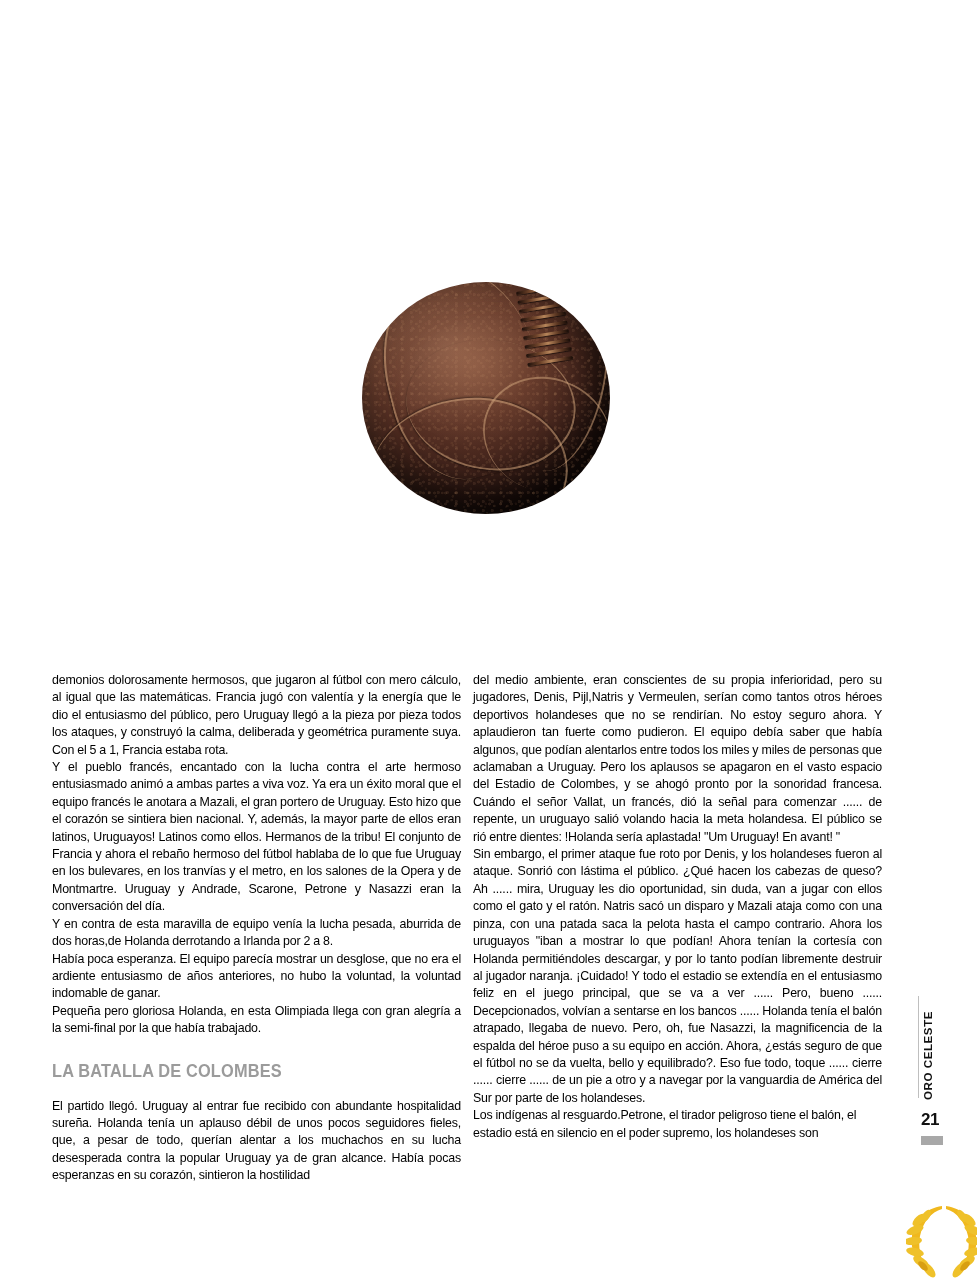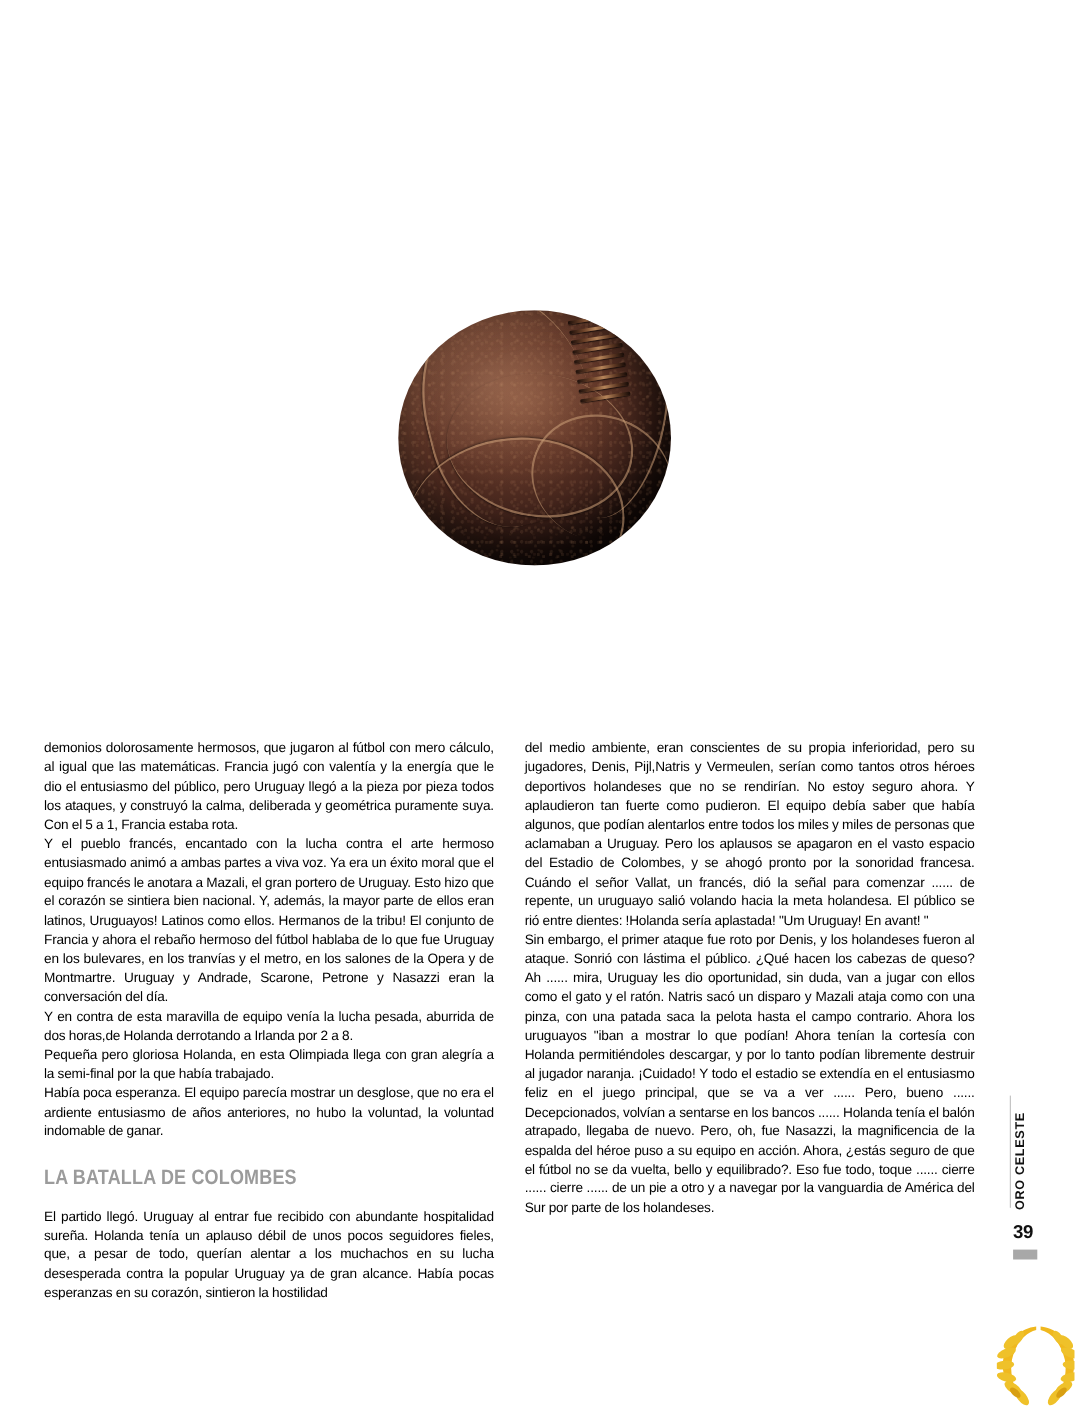--- a/index.html
+++ b/index.html
@@ -123,26 +123,25 @@
     left: 0; top: 0;
     width: 248px; height: 232px;
     border-radius: 50%;
     background: radial-gradient(ellipse 62% 58% at 34% 28%, rgba(255,225,200,0.12) 0%, rgba(0,0,0,0) 60%);
     pointer-events: none;
   }
 
   
   .columns {
     position: absolute;
-    left: 40px;
+    left: 52px;
     top: 672px;
     width: 846px;
     display: flex;
     gap: 12px;
-    justify-content: space-between;
   }
   .col {
     width: 409px;
   }
   .col p {
     margin: 0;
     font-family: "Liberation Sans", sans-serif;
     font-size: 12.4px;
     line-height: 17.4px;
     color: #000000;
@@ -253,37 +252,38 @@
     </div>
     <div class="ball-shadow"></div>
   </div>
 
   <div class="columns">
 
     <div class="col">
       <p>demonios dolorosamente hermosos, que jugaron al fútbol con mero cálculo, al igual que las matemáticas. Francia jugó con valentía  y la energía que le dio el entusiasmo del público, pero Uruguay llegó a la pieza por pieza todos los ataques, y construyó la calma, deliberada y geométrica puramente suya. Con el 5 a 1, Francia estaba rota.</p>
       <p>Y el pueblo francés, encantado con la lucha contra el arte hermoso entusiasmado animó a ambas partes a viva voz. Ya era un éxito moral que el equipo francés le anotara a Mazali, el gran portero de Uruguay. Esto hizo que el corazón se sintiera bien nacional. Y, además, la mayor parte de ellos eran latinos, Uruguayos! Latinos como ellos. Hermanos de la tribu! El conjunto de Francia y ahora el rebaño hermoso del fútbol hablaba de lo que fue Uruguay en los bulevares, en los tranvías y el metro, en los salones de la Opera y de Montmartre. Uruguay y Andrade, Scarone, Petrone y Nasazzi eran la conversación del día.</p>
       <p>Y en contra de esta maravilla de equipo venía la lucha pesada, aburrida de dos horas,de Holanda derrotando a Irlanda por 2 a 8.</p>
+      <p>Había poca esperanza. El equipo parecía mostrar un desglose, que no era el ardiente entusiasmo de años anteriores, no hubo la voluntad, la voluntad indomable de ganar.</p>
       <p>Pequeña pero gloriosa Holanda, en esta Olimpiada  llega con gran alegría a la semi-final por la que había trabajado.</p>
-      <p>Había poca esperanza. El equipo parecía mostrar un desglose, que no era el ardiente entusiasmo de años anteriores, no hubo la voluntad, la voluntad indomable de ganar.</p>
       <h2 class="section-head">LA BATALLA DE COLOMBES</h2>
       <p>El partido llegó. Uruguay al entrar fue recibido con abundante hospitalidad sureña. Holanda tenía un aplauso débil de unos pocos seguidores fieles, que, a pesar de todo,  querían alentar a los muchachos en su lucha desesperada contra la popular Uruguay ya  de gran alcance. Había pocas esperanzas en su corazón, sintieron la hostilidad</p>
     </div>
 
     <div class="col">
       <p>del medio ambiente, eran conscientes de su propia inferioridad, pero su jugadores, Denis, Pijl,Natris y Vermeulen, serían como tantos otros héroes deportivos holandeses que no se rendirían. No estoy seguro ahora. Y aplaudieron tan fuerte como pudieron. El equipo debía saber que había algunos, que podían alentarlos entre todos los miles y miles de personas que aclamaban a Uruguay. Pero los aplausos se apagaron en el vasto espacio del Estadio  de Colombes, y se ahogó pronto por la sonoridad francesa. Cuándo el señor Vallat, un francés, dió la señal para comenzar ...... de repente,  un uruguayo salió volando hacia la meta holandesa. El público se rió entre dientes: !Holanda sería aplastada! "Um Uruguay! En avant! "</p>
       <p>Sin embargo, el primer ataque fue roto por Denis, y los holandeses fueron al ataque. Sonrió con lástima el público. ¿Qué hacen los cabezas de queso? Ah ...... mira, Uruguay les dio oportunidad, sin duda, van a jugar con ellos como el gato y el ratón. Natris sacó un  disparo y  Mazali ataja como con  una pinza, con una patada saca la pelota hasta el campo contrario. Ahora los uruguayos "iban a  mostrar lo que podían! Ahora tenían la cortesía con  Holanda  permitiéndoles descargar, y por lo tanto podían libremente destruir al jugador naranja. ¡Cuidado! Y todo el estadio se extendía en el entusiasmo feliz en el juego principal, que se va a ver ...... Pero, bueno ...... Decepcionados, volvían a sentarse en los bancos ...... Holanda tenía el balón atrapado, llegaba de nuevo. Pero, oh, fue Nasazzi, la magnificencia de la espalda del héroe puso a su equipo en acción. Ahora, ¿estás seguro de que el fútbol no se da vuelta, bello y equilibrado?. Eso fue todo, toque ...... cierre ...... cierre ...... de un pie a otro y a  navegar por la vanguardia de América del Sur por parte de los holandeses.</p>
+      <p class="last-line-left">Los indígenas al resguardo.Petrone, el tirador peligroso tiene el balón, el estadio está en silencio en el poder supremo, los holandeses son</p>
     </div>
 
   </div>
 
   <div class="side-rule"></div>
   <div class="side-label">ORO CELESTE</div>
 
-  <div class="page-number">39</div>
+  <div class="page-number">21</div>
   <div class="page-number-bar"></div>
 
   <div class="wreath">
     <svg width="76" height="84" viewBox="0 0 76 84" xmlns="http://www.w3.org/2000/svg" aria-hidden="true">
       <g fill="#F0B81E">
 
         <path d="M36 10 C20 12 8 24 6 40 C4 54 10 66 20 72 C14 62 12 50 14 40 C17 26 25 16 36 13 Z"></path>
 
         <path d="M40 10 C56 12 68 24 70 40 C72 54 66 66 56 72 C62 62 64 50 62 40 C59 26 51 16 40 13 Z"></path>
       </g>

